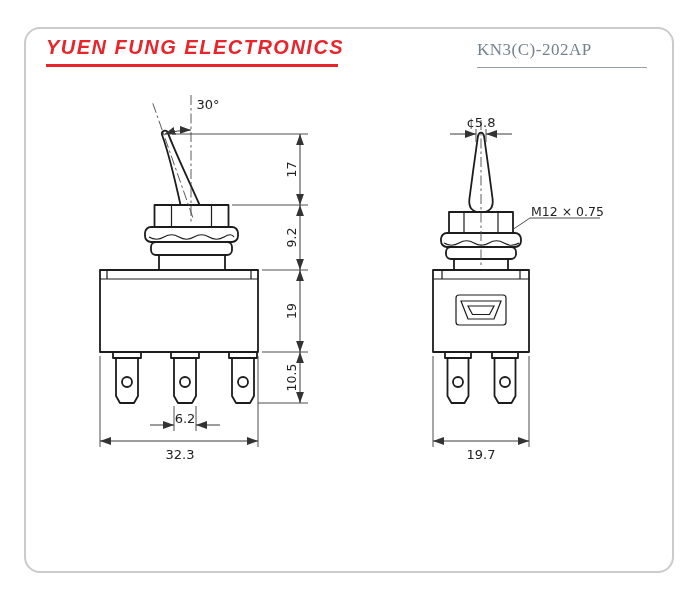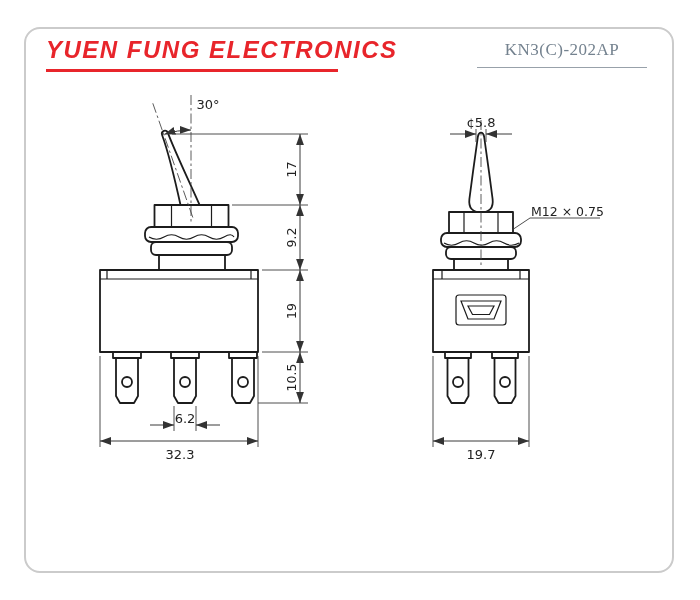--- a/index.html
+++ b/index.html
@@ -10,28 +10,28 @@
   }
   .frame {
     position:absolute; left:24px; top:27px; width:650px; height:546px;
     border:2px solid #cbcbcb; border-radius:16px;
     box-sizing:border-box; background:#fff;
   }
   .brand {
     position:absolute; left:46px; top:36px; width:292px;
     padding-bottom:5px; border-bottom:3px solid #e8252b;
     color:#e8252b; font-style:italic; font-weight:bold;
-    font-size:24px; letter-spacing:1.5px; white-space:nowrap;
+    font-size:20px; letter-spacing:1.5px; white-space:nowrap;
     z-index:3;
   }
   .part {
     position:absolute; left:477px; top:40px; width:170px;
     padding-bottom:7px; border-bottom:1.5px solid #98a1aa;
     color:#74828f; font-family:"Liberation Serif", serif;
-    font-size:17px; text-align:center; letter-spacing:0.5px;
+    font-size:17px; text-align:left; letter-spacing:0.5px;
     z-index:3;
   }
   svg.drawing { position:absolute; left:0; top:0; z-index:2; }
 
   .pl  { fill:#ffffff; stroke:#1c1c1c; stroke-width:1.8; stroke-linejoin:round; }
   .pl2 { fill:none;    stroke:#1c1c1c; stroke-width:1.2; }
   .dim { stroke:#3a3a3a; stroke-width:1;   fill:none; }
   .ext { stroke:#3a3a3a; stroke-width:0.9; fill:none; }
   .cl  { stroke:#4a4a4a; stroke-width:0.9; stroke-dasharray:10 3 2.5 3; fill:none; }
   .dt  { font-size:12.5px; fill:#222; font-family:"DejaVu Sans", sans-serif; }

